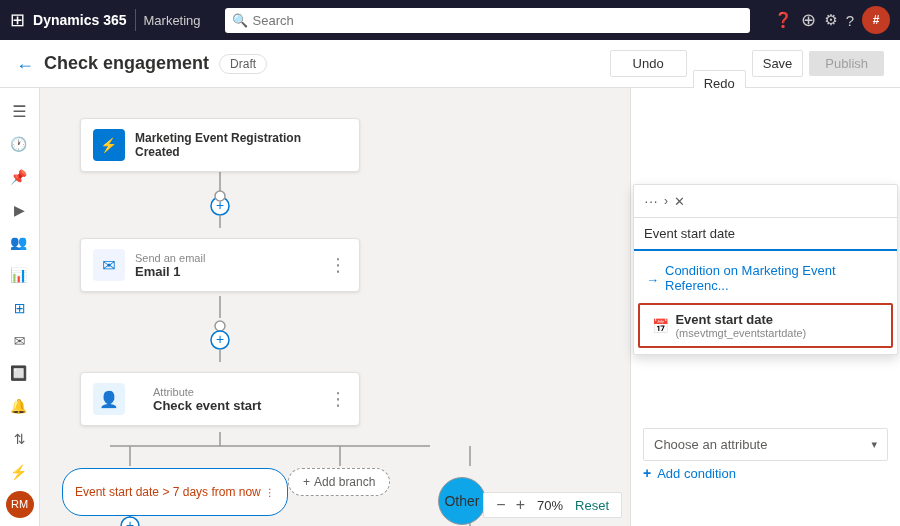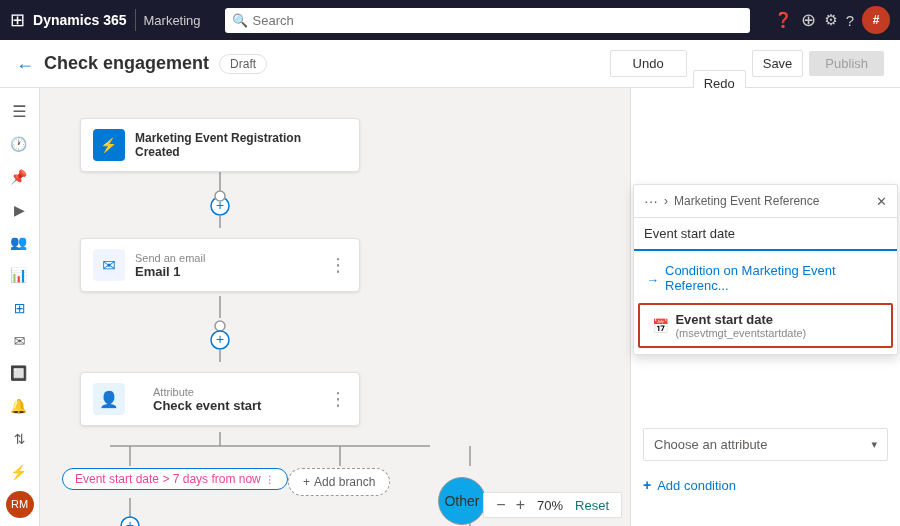--- a/index.html
+++ b/index.html
@@ -139,40 +139,39 @@
       <div style="width:32px;height:32px;border-radius:4px;background:#e8f4fd;display:flex;align-items:center;justify-content:center;flex-shrink:0;">
         <span style="color:#0078d4;font-size:16px;">👤</span>
       </div>
       <div style="flex:1;margin-left:18px;">
         <div style="font-size:11px;color:#888;">Attribute</div>
         <div style="font-size:13px;font-weight:600;color:#323130;">Check event start</div>
       </div>
       <span style="color:#888;font-size:18px;cursor:pointer;">⋮</span>
     </div>
 
-    <div style="position:absolute;top:380px;left:22px;border:1.5px solid #0078d4;border-radius:20px;padding:3px 12px;background:#fff;color:#ec4899;font-size:12px;white-space:nowrap;cursor:pointer;display:flex;align-items:center;gap:4px;z-index:2;">
+    <div style="position:absolute;top:380px;left:22px;border:1.5px solid #0078d4;border-radius:20px;padding:16px 12px;background:#fff;color:#c2410c;font-size:12px;white-space:nowrap;cursor:pointer;display:flex;align-items:center;gap:4px;z-index:2;">
       <span>Event start date &gt; 7 days from now</span>
       <span style="font-size:10px;">⋮</span>
     </div>
 
     <div style="position:absolute;top:380px;left:248px;border:1.5px dashed #999;border-radius:20px;padding:6px 14px;background:#fff;color:#605e5c;font-size:12px;cursor:pointer;display:flex;align-items:center;gap:4px;z-index:2;">
       <span>+</span>
       <span style="">Add branch</span>
     </div>
 
     <div style="position:absolute;top:389px;left:398px;border:1.5px solid #999;border-radius:50%;width:48px;height:48px;background:#0ea5e9;color:#323130;font-size:14px;display:flex;align-items:center;justify-content:center;cursor:pointer;z-index:2;">
       <span>Other</span>
     </div>
 
     <div style="position:absolute;right:2px;top:96px;width:265px;background:#fff;border:1px solid #e0e0e0;box-shadow:0 4px 12px rgba(0,0,0,0.15);border-radius:2px;z-index:10;">
 
       <div style="display:flex;align-items:center;padding:8px 10px;border-bottom:1px solid #e0e0e0;gap:6px;">
         <span style="color:#605e5c;font-size:14px;cursor:pointer;">···</span>
         <span style="color:#605e5c;font-size:12px;">›</span>
-        <span style="font-size:12px;color:#605e5c;flex:1;">Marketing Event Reference</span>
         <span style="cursor:pointer;color:#605e5c;font-size:13px;">✕</span>
       </div>
 
       <div style="padding:8px 10px;border-bottom:2px solid #0078d4;">
         <input type="text" value="Event start date" style="width: 100%; border: none; outline: none; font-size: 13px; color: rgb(50, 49, 48);">
       </div>
 
       <div style="padding:4px 0;">
 
         <div style="display:flex;align-items:center;padding:8px 12px;cursor:pointer;font-size:13px;color:#0078d4;gap:6px;">
@@ -185,21 +184,21 @@
           <div style="display:flex;flex-direction:column;">
             <span style="font-size:13px;font-weight:600;color:#323130;">Event start date</span>
             <span style="font-size:11px;color:#888;">(msevtmgt_eventstartdate)</span>
           </div>
         </div>
       </div>
     </div>
 
     <div style="position:absolute;right:0;bottom:0;width:270px;top:0;background:#fff;border-left:1px solid #e0e0e0;padding:340px 12px 12px 12px;">
 
-      <div style="border:1px solid #e0e0e0;border-radius:2px;padding:8px 10px;display:flex;align-items:center;justify-content:space-between;cursor:pointer;font-size:13px;color:#605e5c;background:#fff;margin-bottom:12px;">
+      <div style="border:1px solid #e0e0e0;border-radius:2px;padding:8px 10px;display:flex;align-items:center;justify-content:space-between;cursor:pointer;font-size:13px;color:#605e5c;background:#fff;">
         <span>Choose an attribute</span>
         <span style="font-size:11px;color:#605e5c;">▾</span>
       </div>
 
       <div style="display:flex;align-items:center;gap:6px;color:#0078d4;font-size:13px;cursor:pointer;padding:4px 0;">
         <span style="font-size:14px;font-weight:bold;">+</span>
         <span>Add condition</span>
       </div>
     </div>
 

